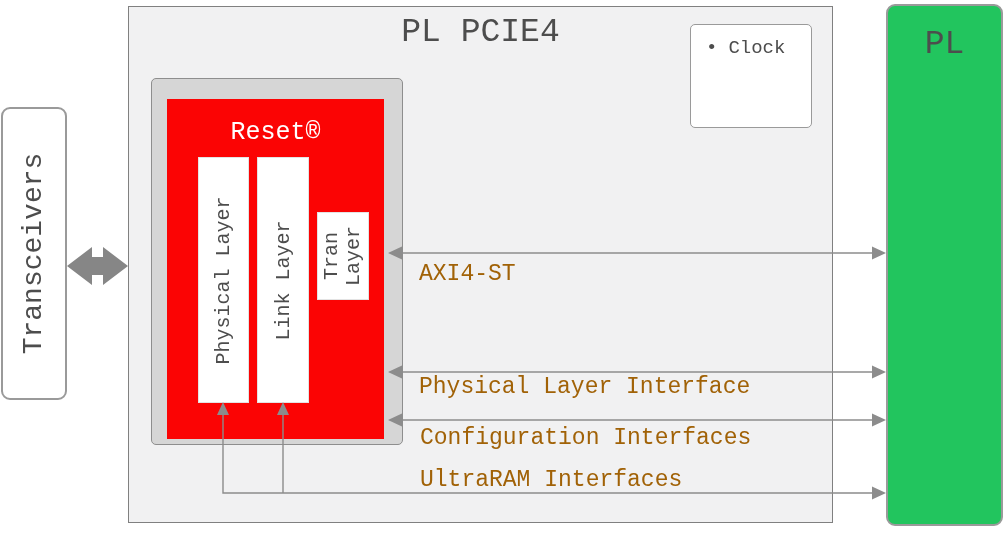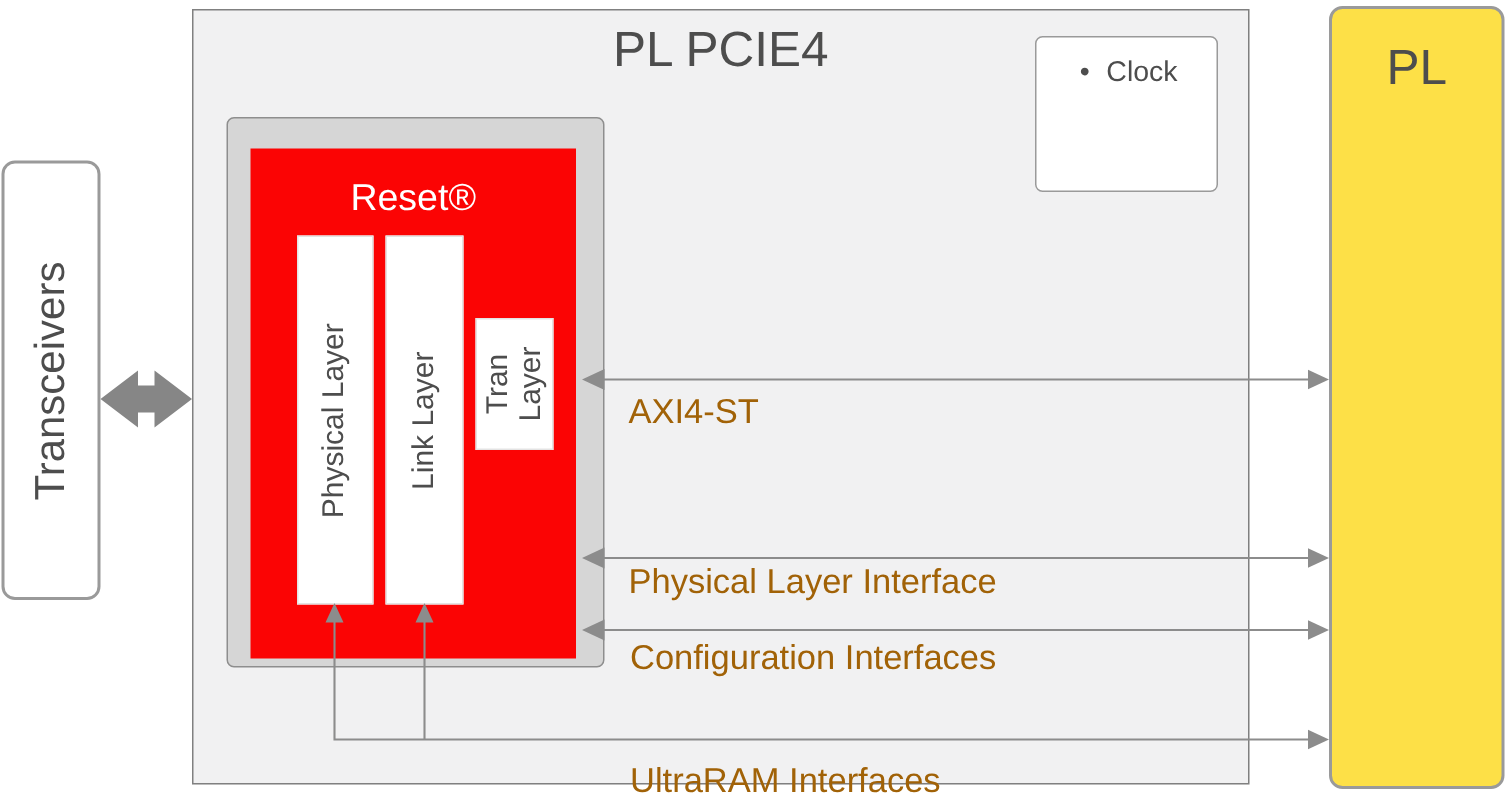--- a/index.html
+++ b/index.html
@@ -1,29 +1,29 @@
 <!DOCTYPE html>
 <html><head>
 <meta charset="utf-8">
 <style>
   html,body{margin:0;padding:0;background:#ffffff;}
   .canvas{position:relative;width:1004px;height:536px;background:#ffffff;
-          font-family:Liberation Sans, sans-serif;overflow:hidden;}
+          font-family:Liberation Mono, monospace;overflow:hidden;}
   .abs{position:absolute;box-sizing:border-box;}
 
   .main-box{left:128px;top:6px;width:705px;height:517px;background:#f1f1f2;border:1px solid #808080;}
   .main-title{left:128px;top:14px;width:705px;text-align:center;font-size:33px;color:#4d4d4d;}
 
   .ctrl-box{left:690px;top:24px;width:122px;height:104px;background:#ffffff;
             border:1px solid #9a9a9a;border-radius:5px;}
-  .ctrl-list{margin:9px 0 0 0;padding:0 12px 0 15px;list-style:none;text-align:center;}
+  .ctrl-list{margin:9px 0 0 0;padding:0 12px 0 15px;list-style:none;}
   .ctrl-item{font-size:19px;color:#4d4d4d;line-height:29px;}
   .ctrl-item::before{content:"\2022";margin-right:11px;}
 
-  .pl-box{left:886px;top:4px;width:117px;height:522px;background:#fde047;
+  .pl-box{left:886px;top:4px;width:117px;height:522px;background:#22c55e;
           border:2px solid #9a9a9a;border-radius:9px;}
   .pl-title{margin-top:20px;text-align:center;font-size:33px;color:#4d4d4d;}
 
   .trx-box{left:1px;top:107px;width:66px;height:293px;background:#ffffff;
            border:2px solid #9a9a9a;border-radius:9px;
            display:flex;align-items:center;justify-content:center;}
   .vtext{transform:rotate(-90deg);white-space:nowrap;}
   .trx-label{font-size:28px;color:#4d4d4d;}
 
   .gray-container{left:151px;top:78px;width:252px;height:367px;background:#d6d6d6;
@@ -35,21 +35,21 @@
   .layer-label{font-size:20px;color:#4d4d4d;}
   .layer-physical{left:198px;top:157px;width:51px;height:246px;}
   .layer-link{left:257px;top:157px;width:52px;height:246px;}
   .layer-tran{left:317px;top:212px;width:52px;height:88px;}
   .tran-label{transform:rotate(-90deg);width:88px;text-align:center;line-height:22px;white-space:normal;}
 
   .iface-label{position:absolute;font-size:23px;color:#a16207;white-space:nowrap;}
   .lbl-axi{left:419px;top:261px;}
   .lbl-pli{left:419px;top:374px;}
   .lbl-cfg{left:420px;top:425px;}
-  .lbl-uram{left:420px;top:467px;margin-top:40px;}
+  .lbl-uram{left:420px;top:467px;}
 
   svg.overlay{position:absolute;left:0;top:0;pointer-events:none;}
 </style>
 </head>
 <body>
 
 <div class="canvas">
 
   <div class="abs main-box"></div>
   <div class="abs main-title">PL PCIE4</div>

